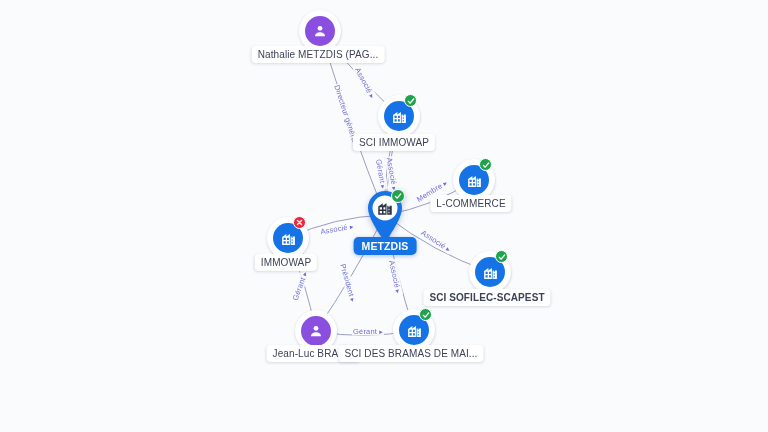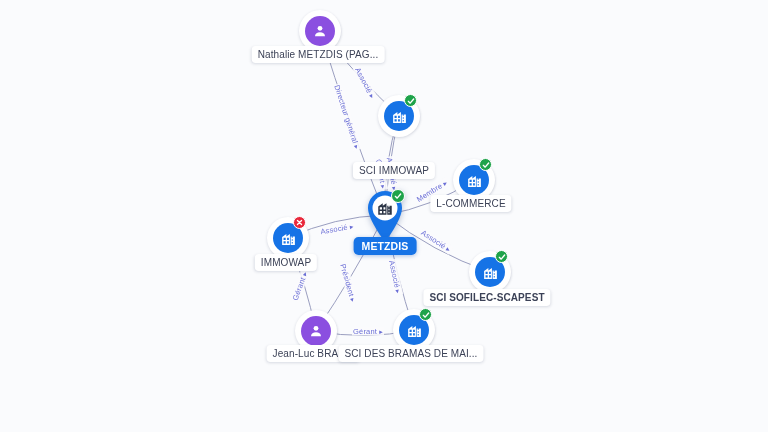--- a/index.html
+++ b/index.html
@@ -157,21 +157,21 @@
               <path fill="#ffffff" d="M15 21V9h6v12h-6zm1.6-2h1.4v-2h-1.4v2zm0-4h1.4v-2h-1.4v2zm0-4h1.4V9h-1.4v2z"></path>
             </svg>
           </div>
           <div class="badge ok">
             <svg width="8" height="8" viewBox="0 0 24 24">
               <path fill="none" stroke="#fff" stroke-width="4" stroke-linecap="round" stroke-linejoin="round" d="M4 13l5.5 5.5L20 6"></path>
             </svg>
           </div>
         </div>
       </div>
-      <div class="label" style="left: 394px; top: 134px; margin-top: 28px;">SCI IMMOWAP</div>
+      <div class="label" style="left: 394px; top: 134px;">SCI IMMOWAP</div>
       <div class="node" style="left: 474px; top: 180px;">
         <div class="stack">
           <div class="card c3"></div>
           <div class="card c2"></div>
           <div class="card c1"></div>
           <div class="glyph company">
             <svg width="17" height="17" viewBox="0 0 24 24">
               <path fill="#ffffff" d="M3 21V10l6-4.2V9l5-3.5V21H3zm2-2h3v-3H5v3zm0-5h3v-3H5v3zm5 5h2.5v-3H10v3zm0-5h2.5v-3H10v3z"></path>
               <path fill="#ffffff" d="M15 21V9h6v12h-6zm1.6-2h1.4v-2h-1.4v2zm0-4h1.4v-2h-1.4v2zm0-4h1.4V9h-1.4v2z"></path>
             </svg>

